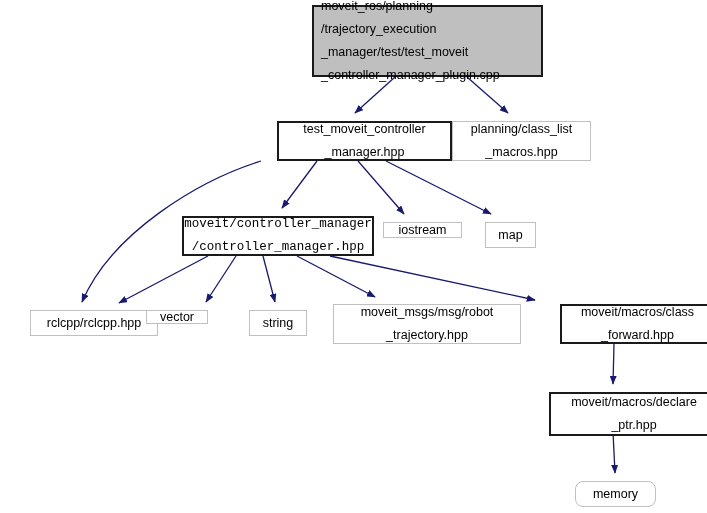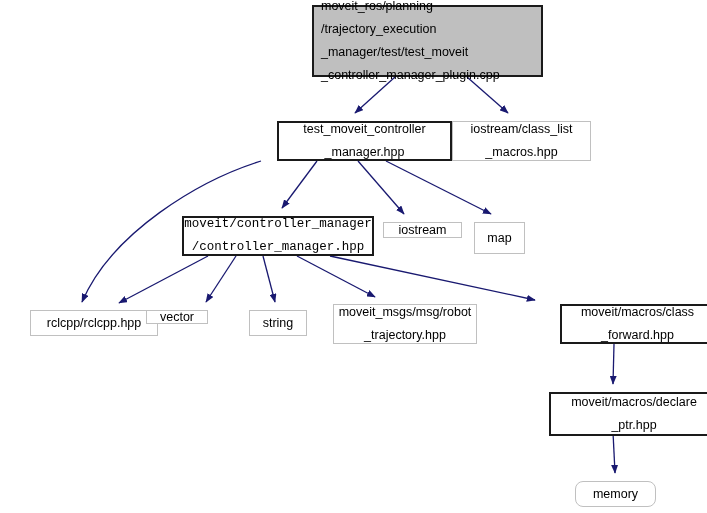--- a/index.html
+++ b/index.html
@@ -79,30 +79,30 @@
       </g>
   </svg>
 
   <div id="nodes-layer">
       <div class="node root" style="left: 312px; top: 5px; width: 231px; height: 72px;">moveit_ros/planning
 /trajectory_execution
 _manager/test/test_moveit
 _controller_manager_plugin.cpp</div>
       <div class="node bold" style="left: 255px; top: 121px; width: 175px; height: 40px;">test_moveit_controller
 _manager.hpp</div>
-      <div class="node" style="left: 452px; top: 121px; width: 139px; height: 40px;">iostream/class_list
+      <div class="node" style="left: 452px; top: 121px; width: 139px; height: 40px;">planning/class_list
 _macros.hpp</div>
       <div class="node bold" style="left: 160px; top: 216px; width: 192px; height: 40px; font-family: Liberation Mono, monospace;">moveit/controller_manager
 /controller_manager.hpp</div>
       <div class="node" style="left: 383px; top: 222px; width: 79px; height: 16px;">iostream</div>
-      <div class="node" style="left: 474px; top: 222px; width: 51px; height: 32px;">map</div>
+      <div class="node" style="left: 485px; top: 222px; width: 51px; height: 26px;">map</div>
       <div class="node" style="left: 10px; top: 310px; width: 128px; height: 26px; margin-left: 20px;">rclcpp/rclcpp.hpp</div>
       <div class="node" style="left: 146px; top: 310px; width: 62px; height: 14px; text-align: right;">vector</div>
       <div class="node" style="left: 249px; top: 310px; width: 58px; height: 26px;">string</div>
-      <div class="node" style="left: 333px; top: 304px; width: 144px; height: 40px;">moveit_msgs/msg/robot
+      <div class="node" style="left: 333px; top: 304px; width: 188px; height: 40px;">moveit_msgs/msg/robot
 _trajectory.hpp</div>
       <div class="node bold" style="left: 538px; top: 304px; width: 155px; height: 40px;">moveit/macros/class
 _forward.hpp</div>
       <div class="node bold" style="left: 527px; top: 392px; width: 170px; height: 44px;">moveit/macros/declare
 _ptr.hpp</div>
       <div class="node" style="left: 575px; top: 481px; width: 81px; height: 26px; border-radius: 8px;">memory</div>
     </div>
 
 </div>
 

